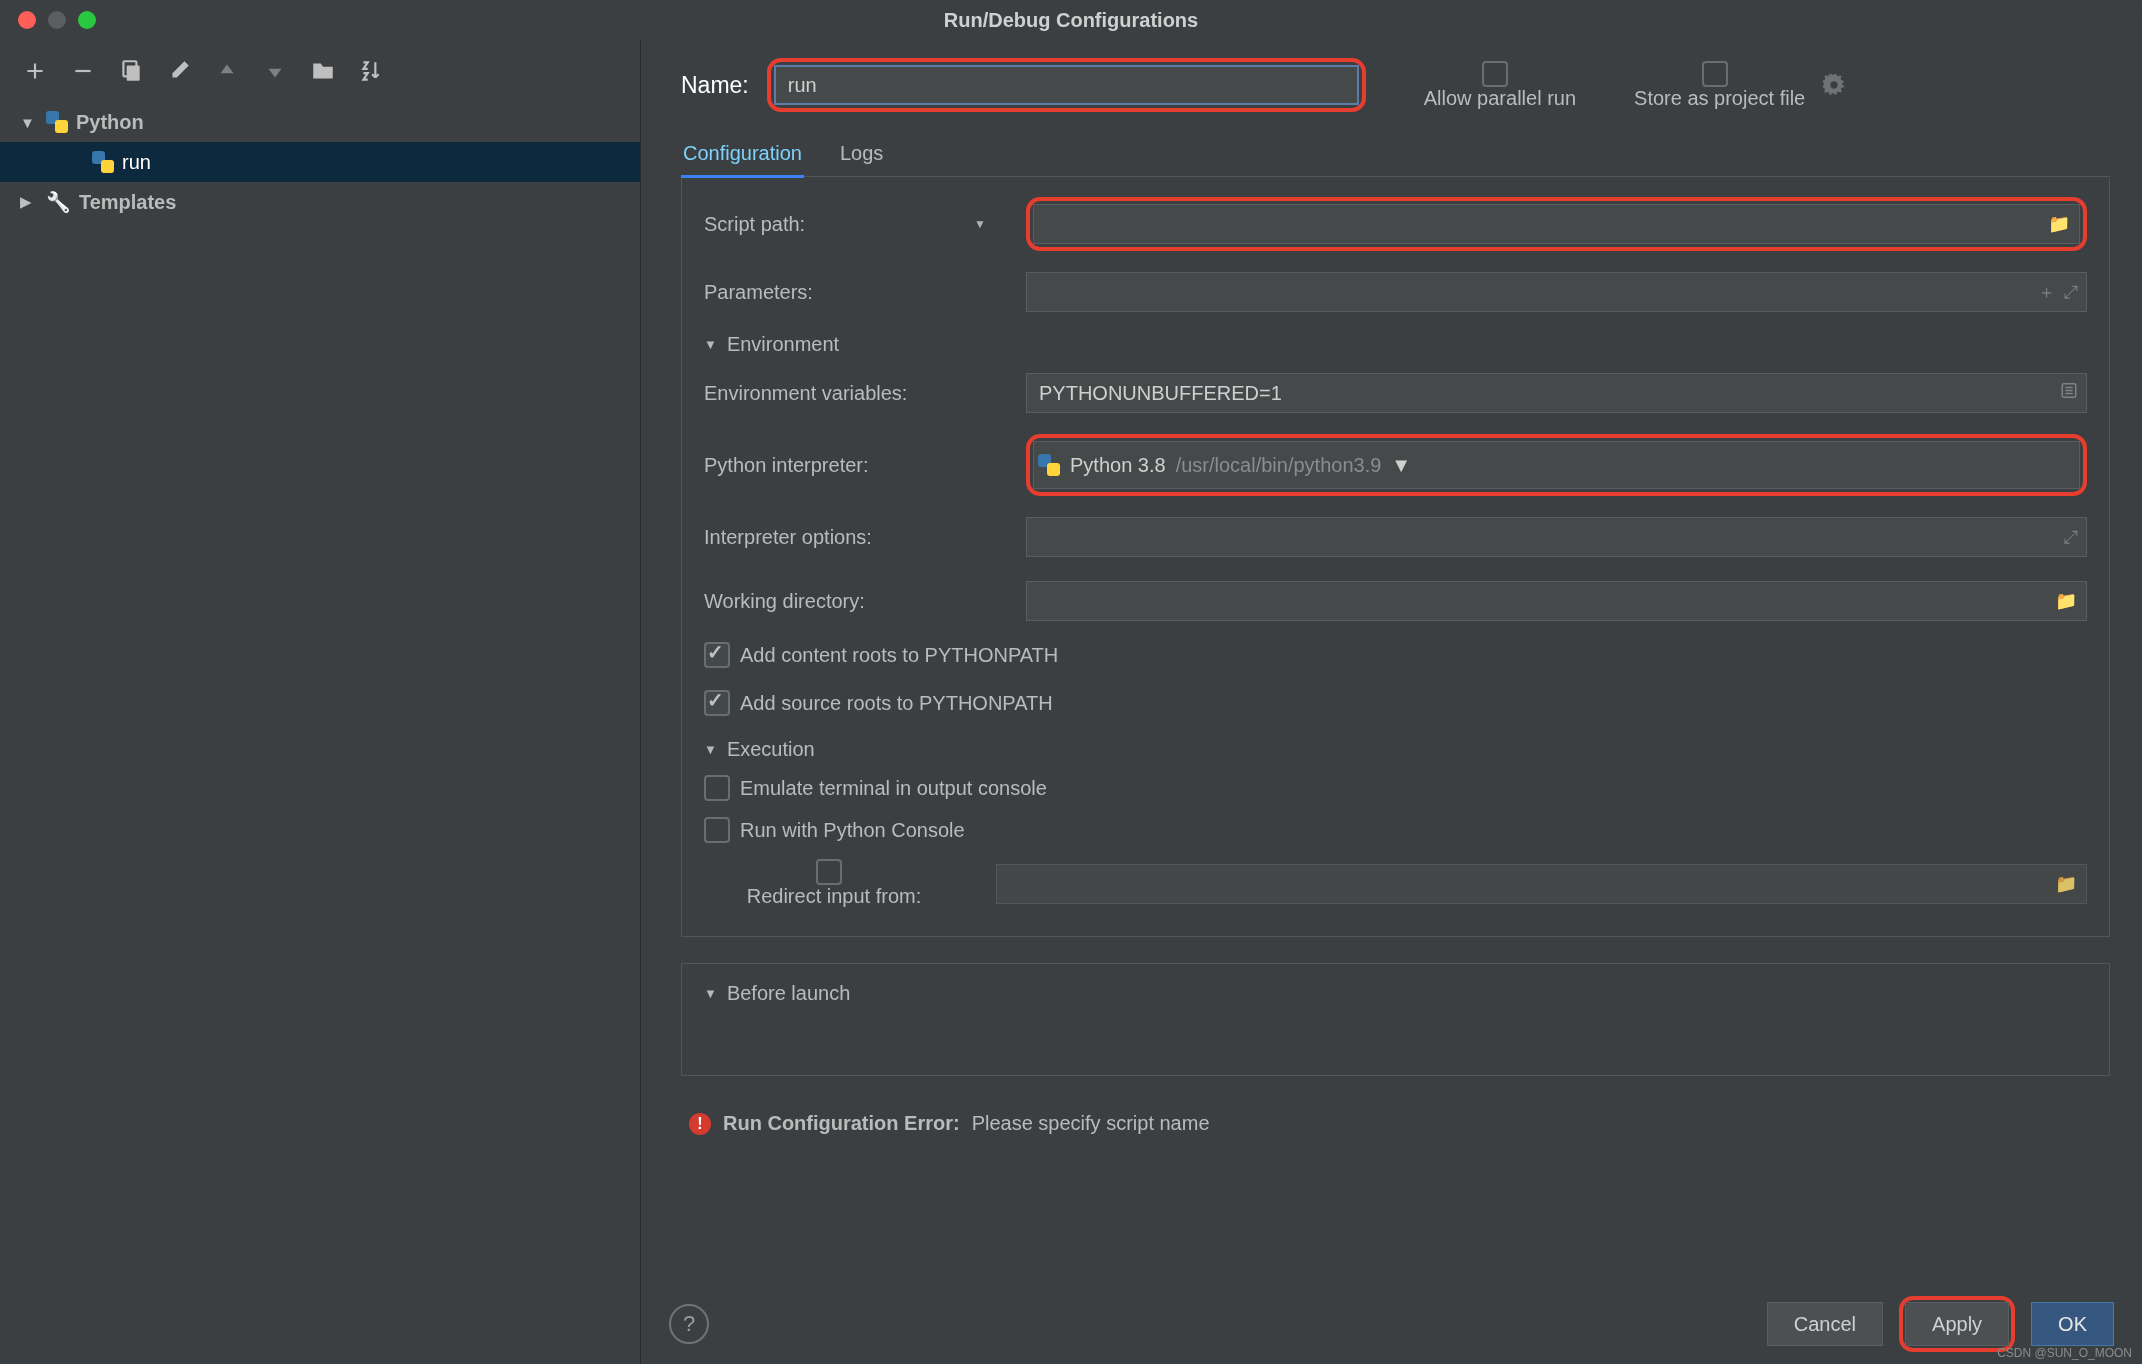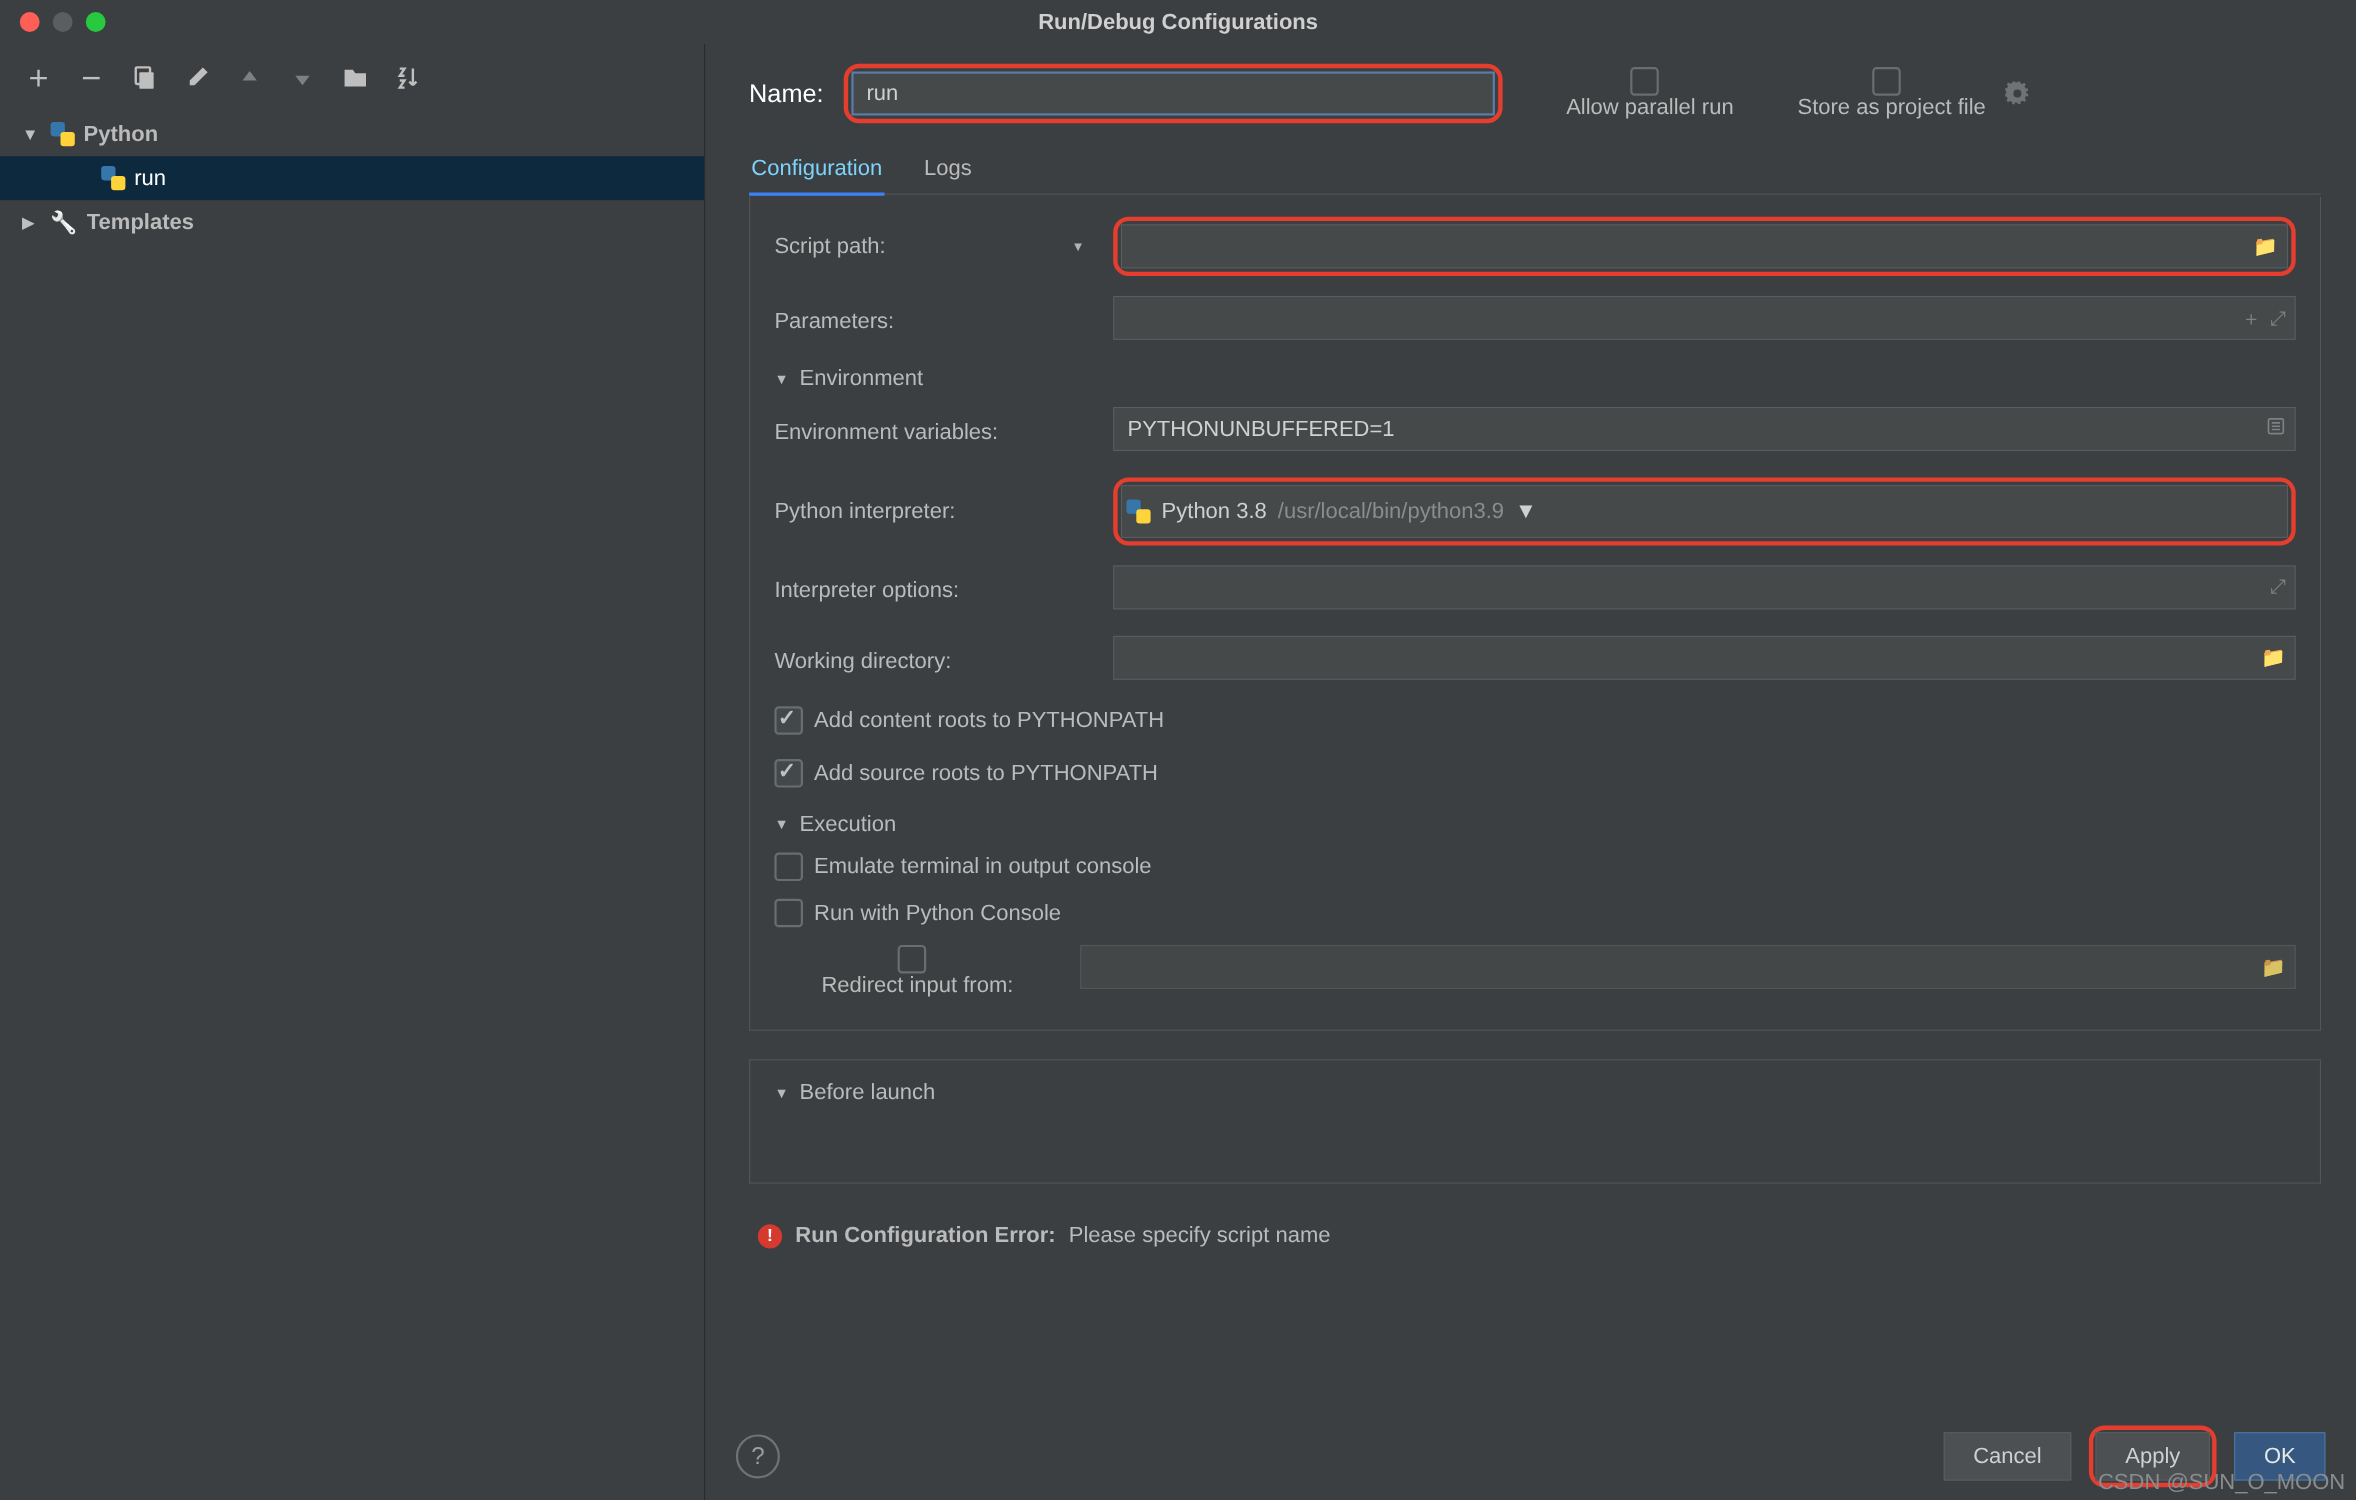--- a/index.html
+++ b/index.html
@@ -216,21 +216,22 @@
     padding: 18px 22px 22px 22px;
     margin-bottom: 26px;
   }
   .panel.subs {
     border:1px solid #555;
     padding: 18px 22px 10px 22px;
     margin-bottom:26px;
   }
   .row {
     display:flex;
-    gap: 18px;
+    align-items:center;
+    gap: 32px;
     margin-bottom: 18px;
     min-height: 46px;
   }
   .rowlabel {
     width: 290px;
     color:#bbbbbb;
     font-size:20px;
     display:flex;
     align-items:center;
     gap:10px;
@@ -352,21 +353,21 @@
   }
   .apply-wrap {
     border:4px solid #e53e2f;
     border-radius:14px;
     padding:2px;
   }
   .watermark {
     position:absolute;
     right:10px;
     bottom:4px;
-    font-size:20px;
+    font-size:12px;
     color:#8a8d8f;
   }
   .mini-tri {
     font-size:12px;
     color:#b0b3b5;
     padding-right:8px;
   }
 </style>
 </head>
 <body>

